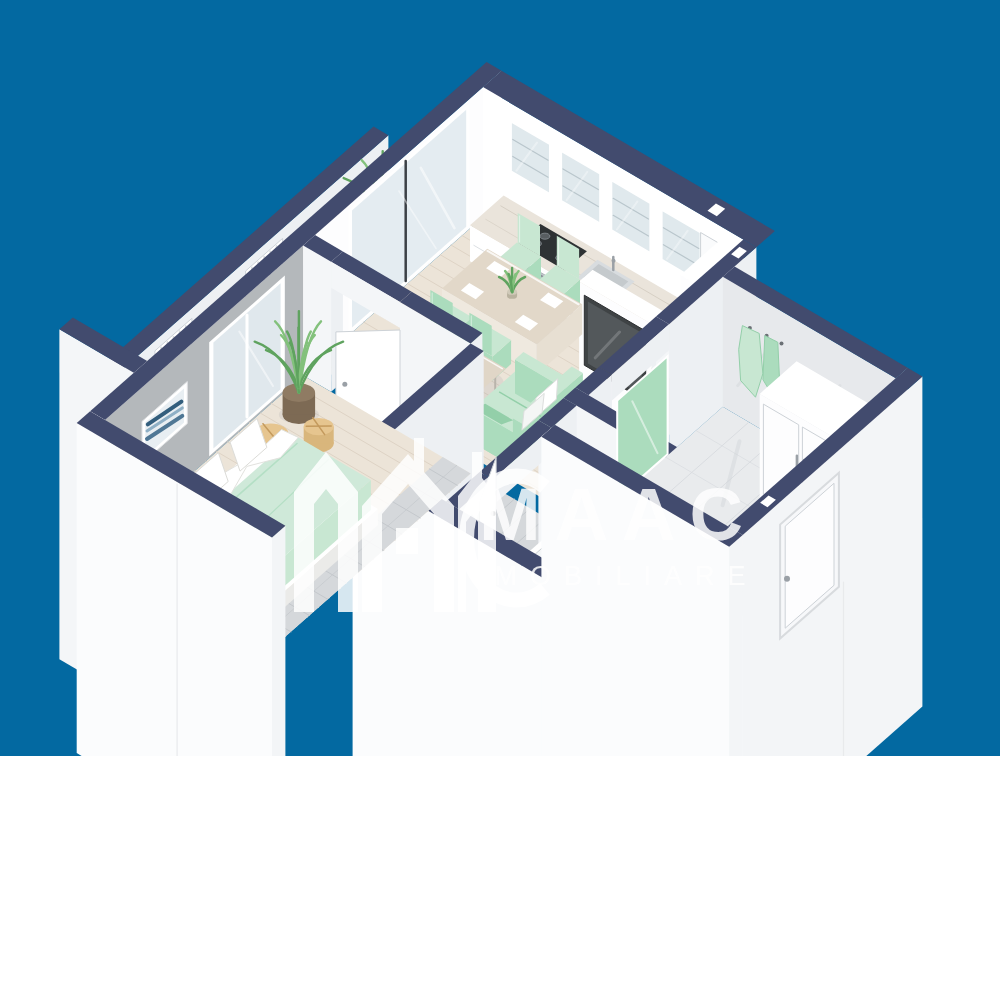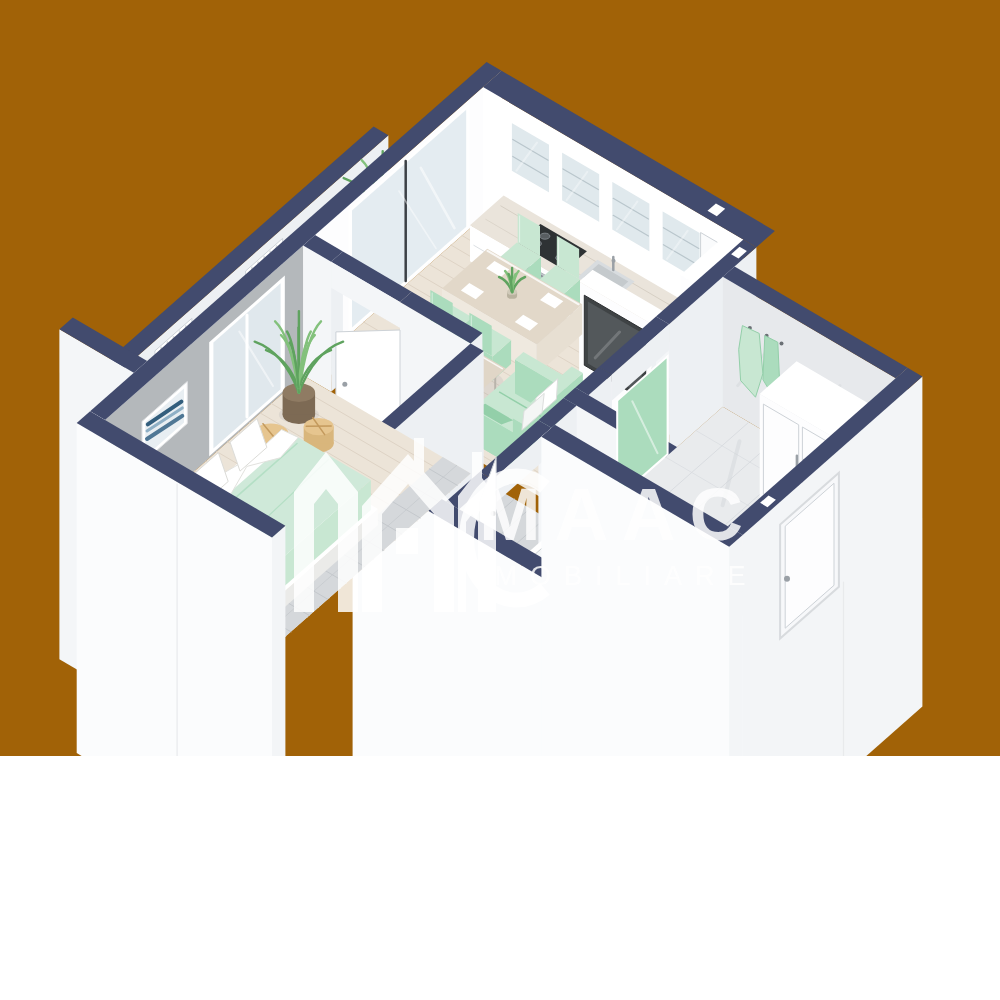--- a/index.html
+++ b/index.html
@@ -1,16 +1,16 @@
 <!DOCTYPE html>
 <html><head>
 <meta charset="utf-8">
 <style>
   html,body{margin:0;padding:0;background:#ffffff;}
-  .frame{width:1000px;height:756px;position:relative;background:#a16207;overflow:hidden;
+  .frame{width:1000px;height:756px;position:relative;background:#0369a1;overflow:hidden;
          font-family:"Liberation Sans",sans-serif;}
   .frame svg{position:absolute;left:0;top:0;}
   .wm-title{font-family:"Liberation Sans",sans-serif;font-weight:700;font-size:74px;
             letter-spacing:14px;fill:#ffffff;opacity:.84;}
   .wm-sub{font-family:"Liberation Sans",sans-serif;font-weight:400;font-size:27px;
           letter-spacing:13px;fill:#ffffff;opacity:.84;}
   .wm-mark{fill:#ffffff;opacity:.84;}
   .wm-arc{fill:none;stroke:#ffffff;stroke-width:15;opacity:.84;}
 </style>
 </head>

